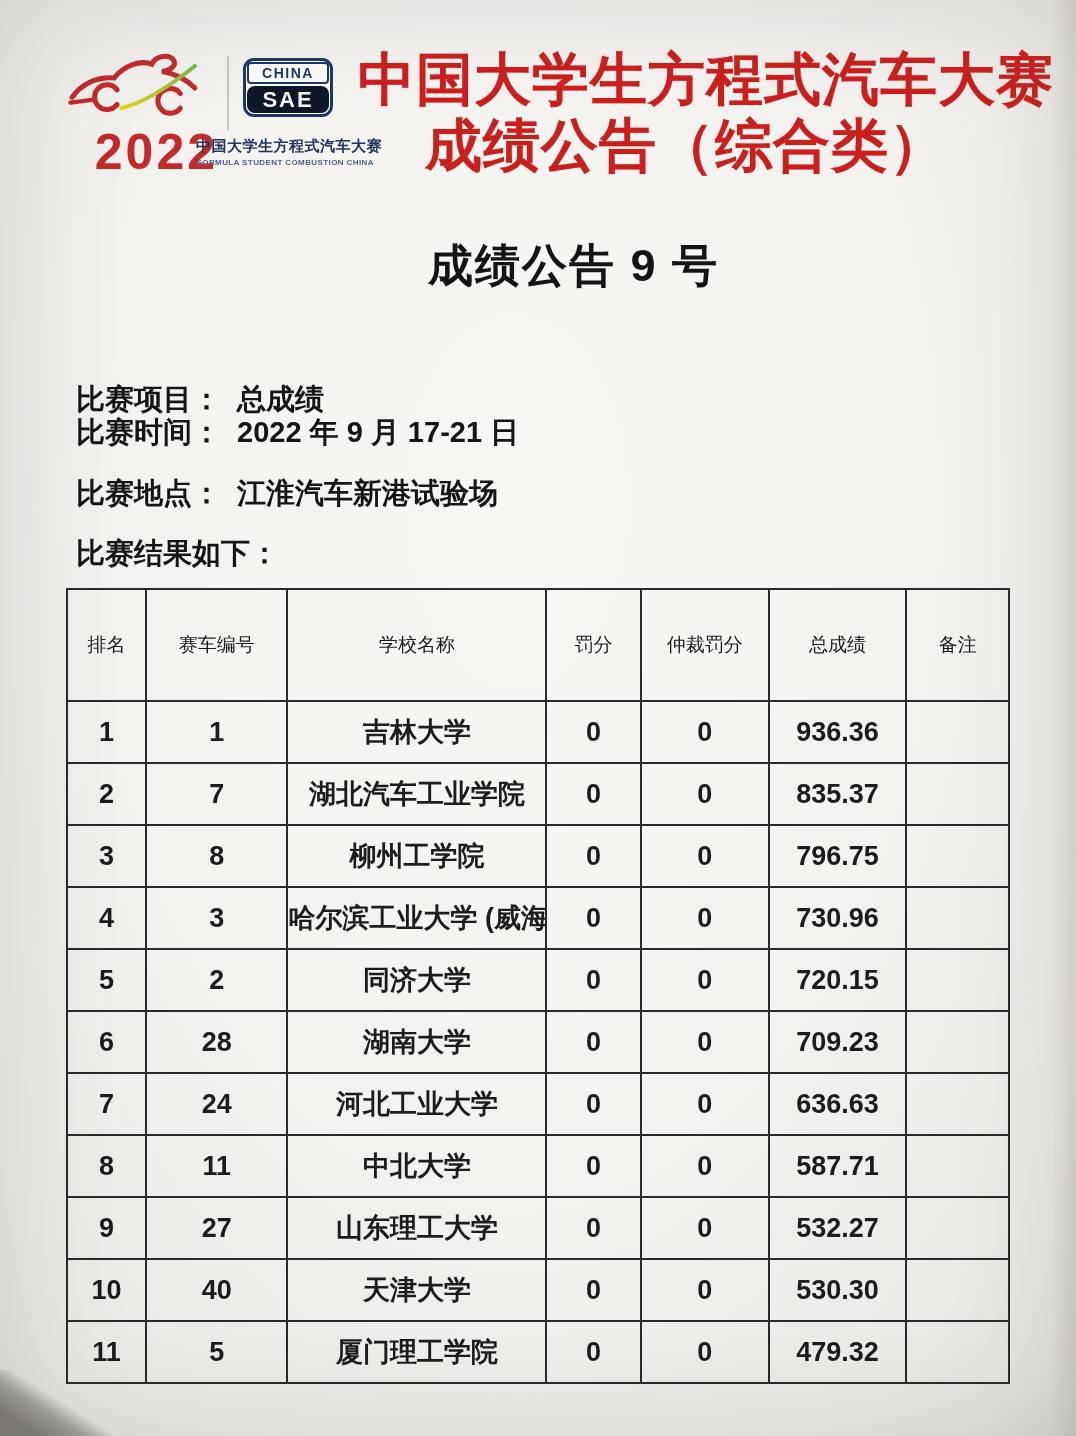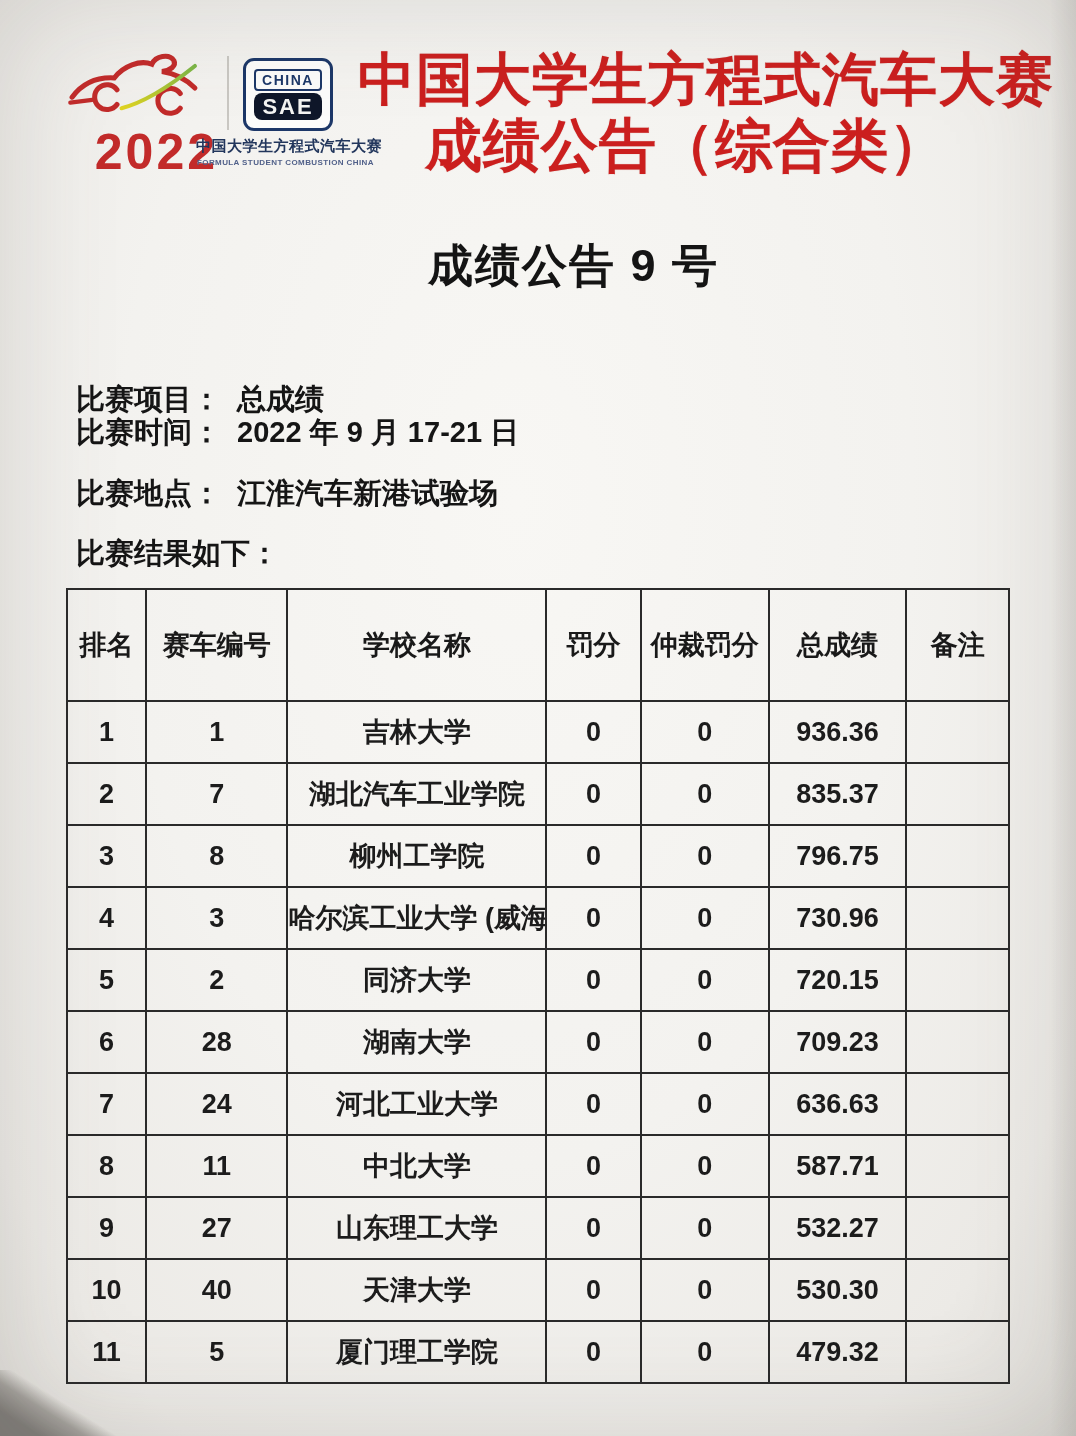--- a/index.html
+++ b/index.html
@@ -14,21 +14,21 @@
   }
   
   .car-logo{position:absolute;left:60px;top:44px;width:158px;height:88px;}
   .logo-year{
     position:absolute;left:62px;top:126px;width:156px;text-align:right;
     font-size:50px;font-weight:900;color:#c22b2a;letter-spacing:3px;line-height:52px;
   }
   .logo-divider{position:absolute;left:227px;top:56px;width:2px;height:74px;background:#c9c7c2;}
   .sae-badge{
     position:absolute;left:243px;top:58px;width:90px;box-sizing:border-box;
-    border:3px solid #1c3768;border-radius:11px;padding:8px;background:#fcfcfb;
+    border:3px solid #1c3768;border-radius:11px;padding:1px;background:#fcfcfb;
   }
   .sae-top{
     border:2px solid #1c3768;border-radius:4px;background:#fbfbfa;color:#1c3768;
     font-weight:800;font-size:14px;text-align:center;line-height:18px;letter-spacing:1.5px;
   }
   .sae-bottom{
     margin-top:2px;background:#0f172a;border-radius:8px;color:#f4f4f2;
     font-weight:800;font-size:22px;text-align:center;line-height:27px;letter-spacing:2px;
   }
   .org-cn{
@@ -59,21 +59,21 @@
   table.results{
     position:absolute;left:66px;top:588px;width:944px;
     border-collapse:collapse;table-layout:fixed;background:transparent;
   }
   table.results th,table.results td{
     border:2px solid #2a2a2a;text-align:center;vertical-align:middle;
     padding:0;overflow:hidden;white-space:nowrap;
   }
   table.results thead tr{height:112px;}
   table.results tbody tr{height:62px;}
-  table.results th{font-size:27px;font-weight:700;color:#191919;}
+  table.results th{font-size:19px;font-weight:400;color:#191919;}
   table.results td{font-size:27px;font-weight:600;color:#1c1c1c;}
   
   .corner-shadow{
     position:absolute;left:0;bottom:0;width:120px;height:66px;pointer-events:none;
     background:linear-gradient(32deg,#817e7a 18%,#a5a29d 38%,rgba(165,162,157,0) 52%);
   }
   .edge-shade{
     position:absolute;right:0;top:0;bottom:0;width:26px;pointer-events:none;
     background:linear-gradient(to right,rgba(0,0,0,0),rgba(70,65,60,.10));
   }

